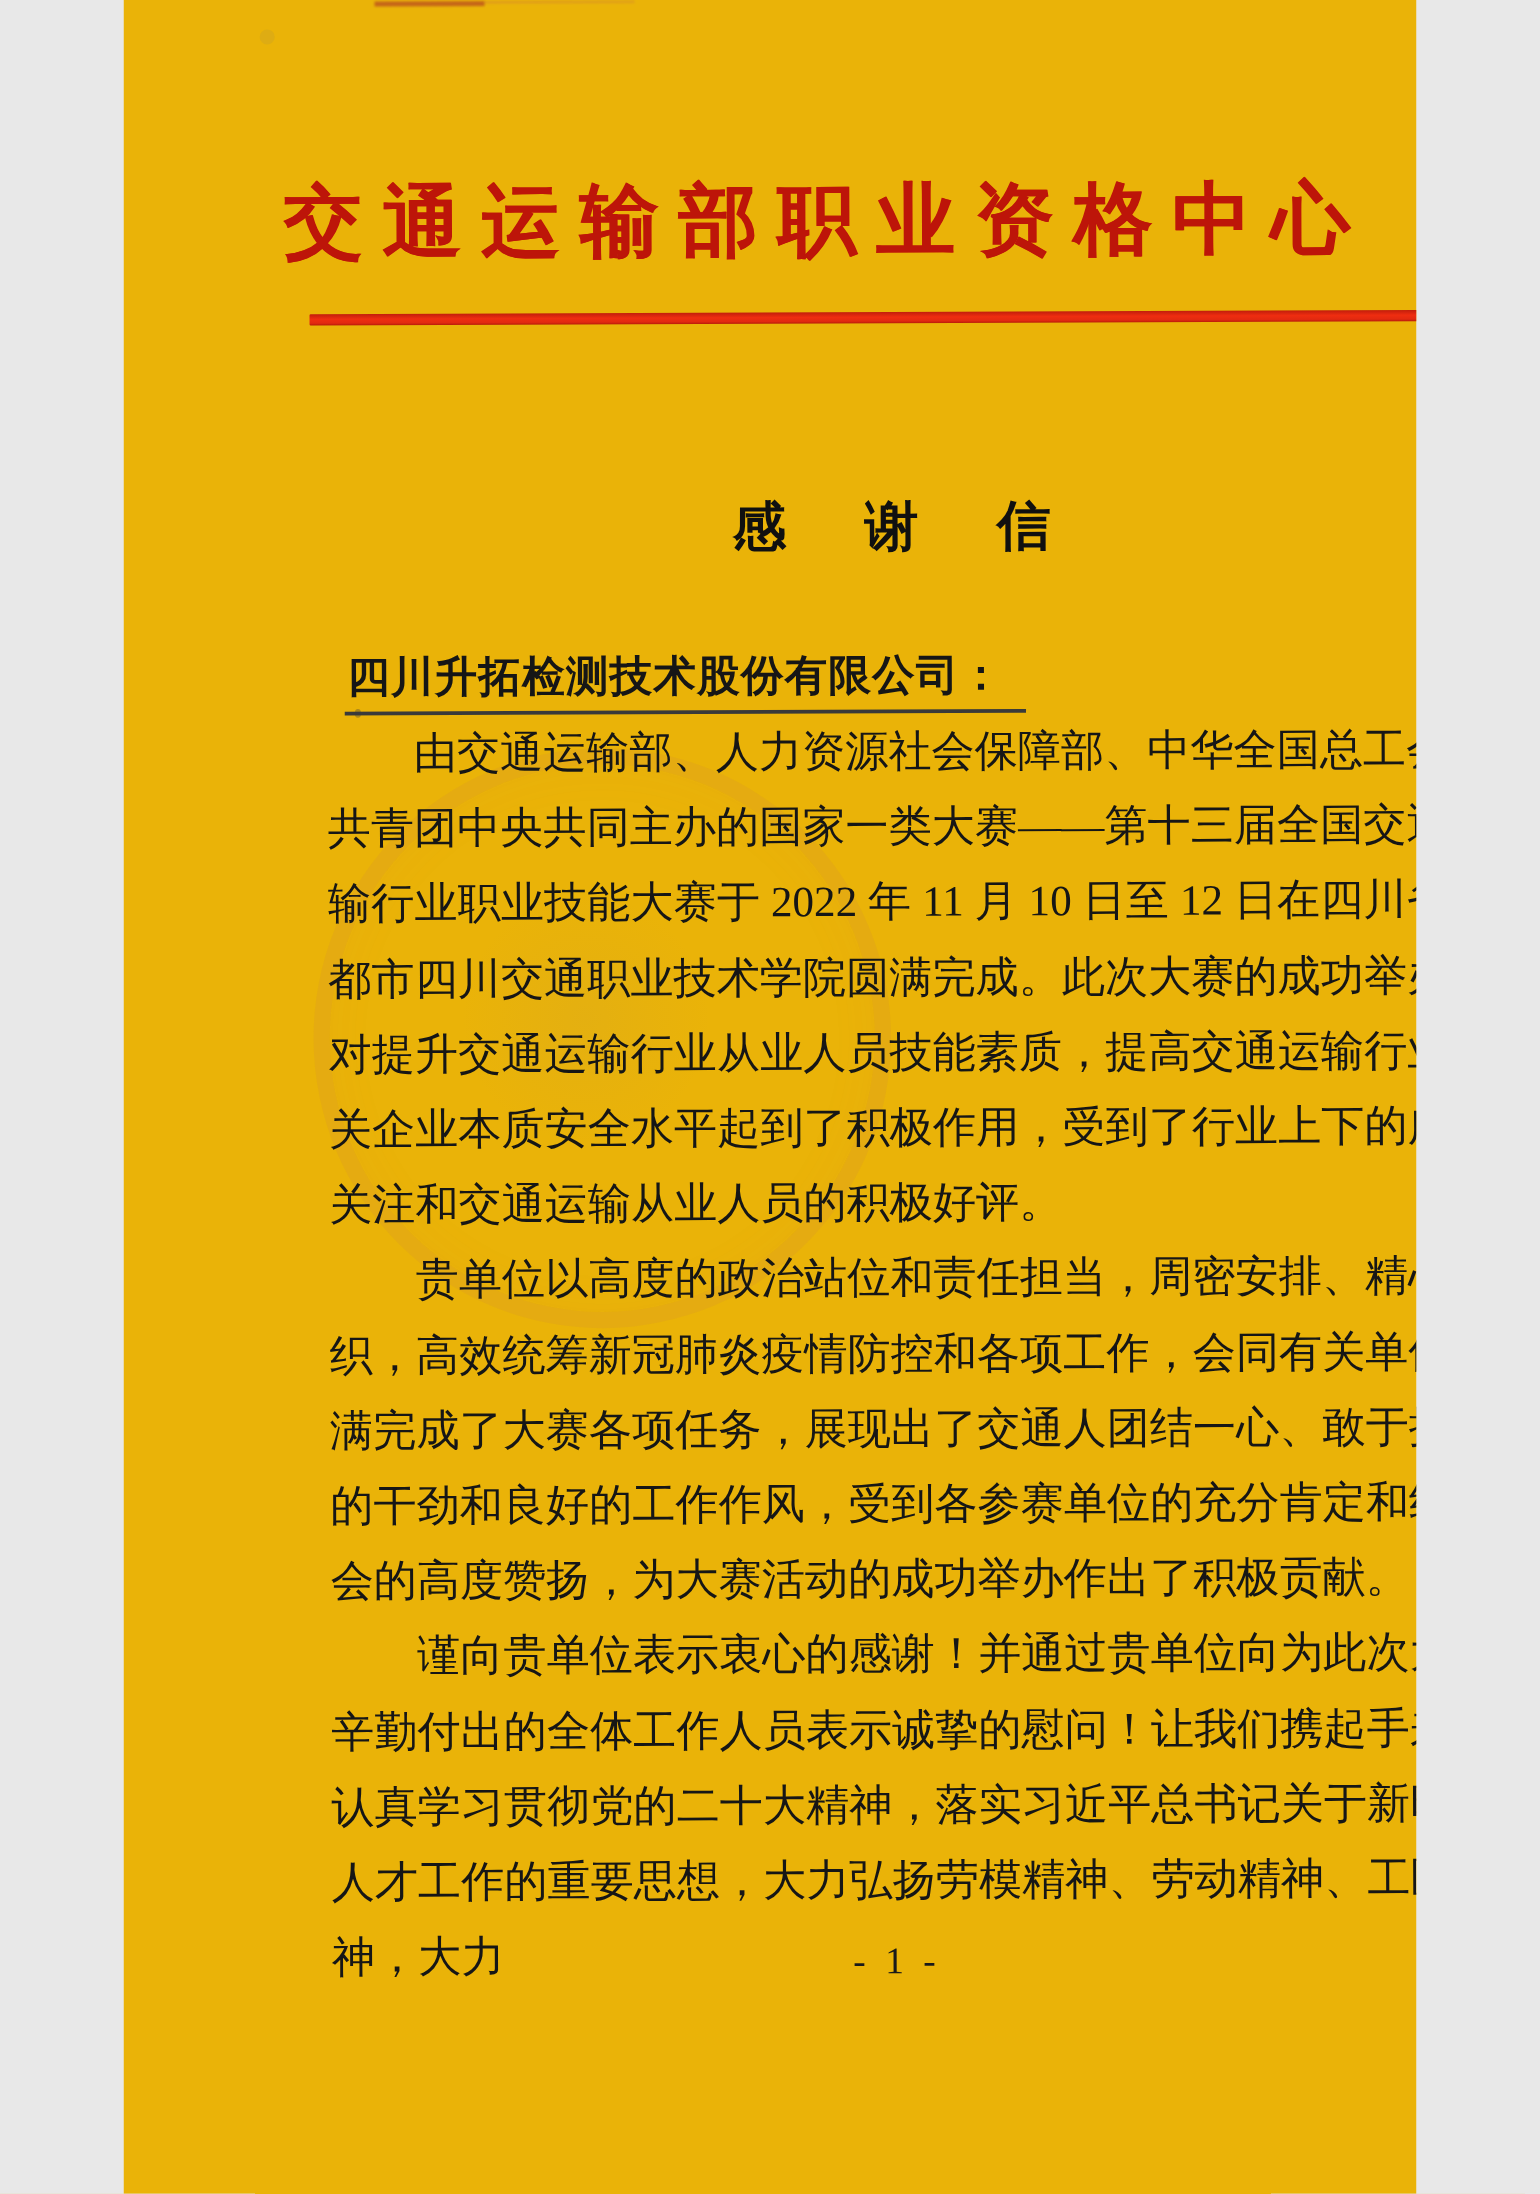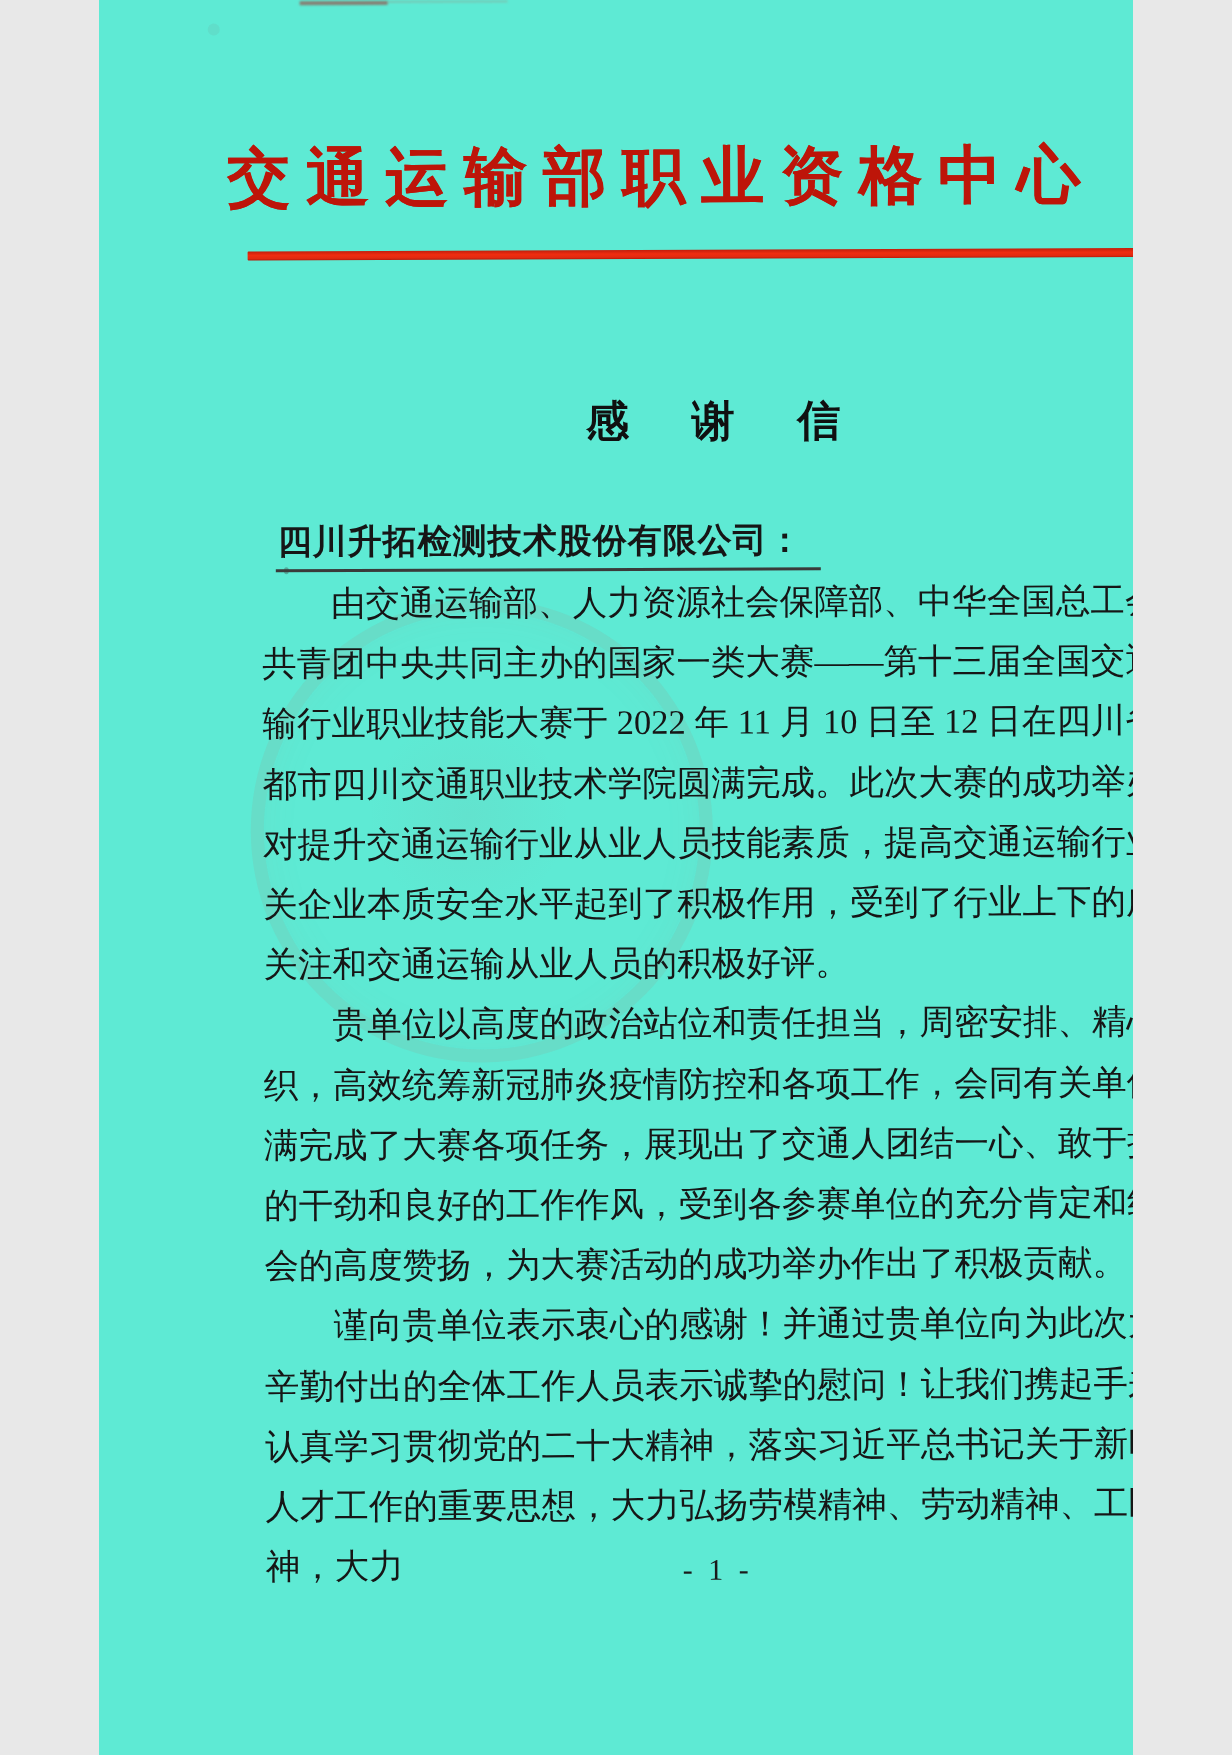--- a/index.html
+++ b/index.html
@@ -5,21 +5,21 @@
   html, body {
     margin: 0;
     padding: 0;
     background: #e8e8e8;
   }
   .sheet {
     position: relative;
     width: 1034px;
     height: 1755px;
     margin: 0 auto;
-    background: #5eead4;
+    background: #eab308;
     overflow: hidden;
     font-family: "Liberation Serif", "DejaVu Serif", serif;
     color: #1c1c1c;
   }
   .content {
     position: absolute;
     inset: 0;
     transform: rotate(-0.22deg);
     transform-origin: 50% 50%;
   }

